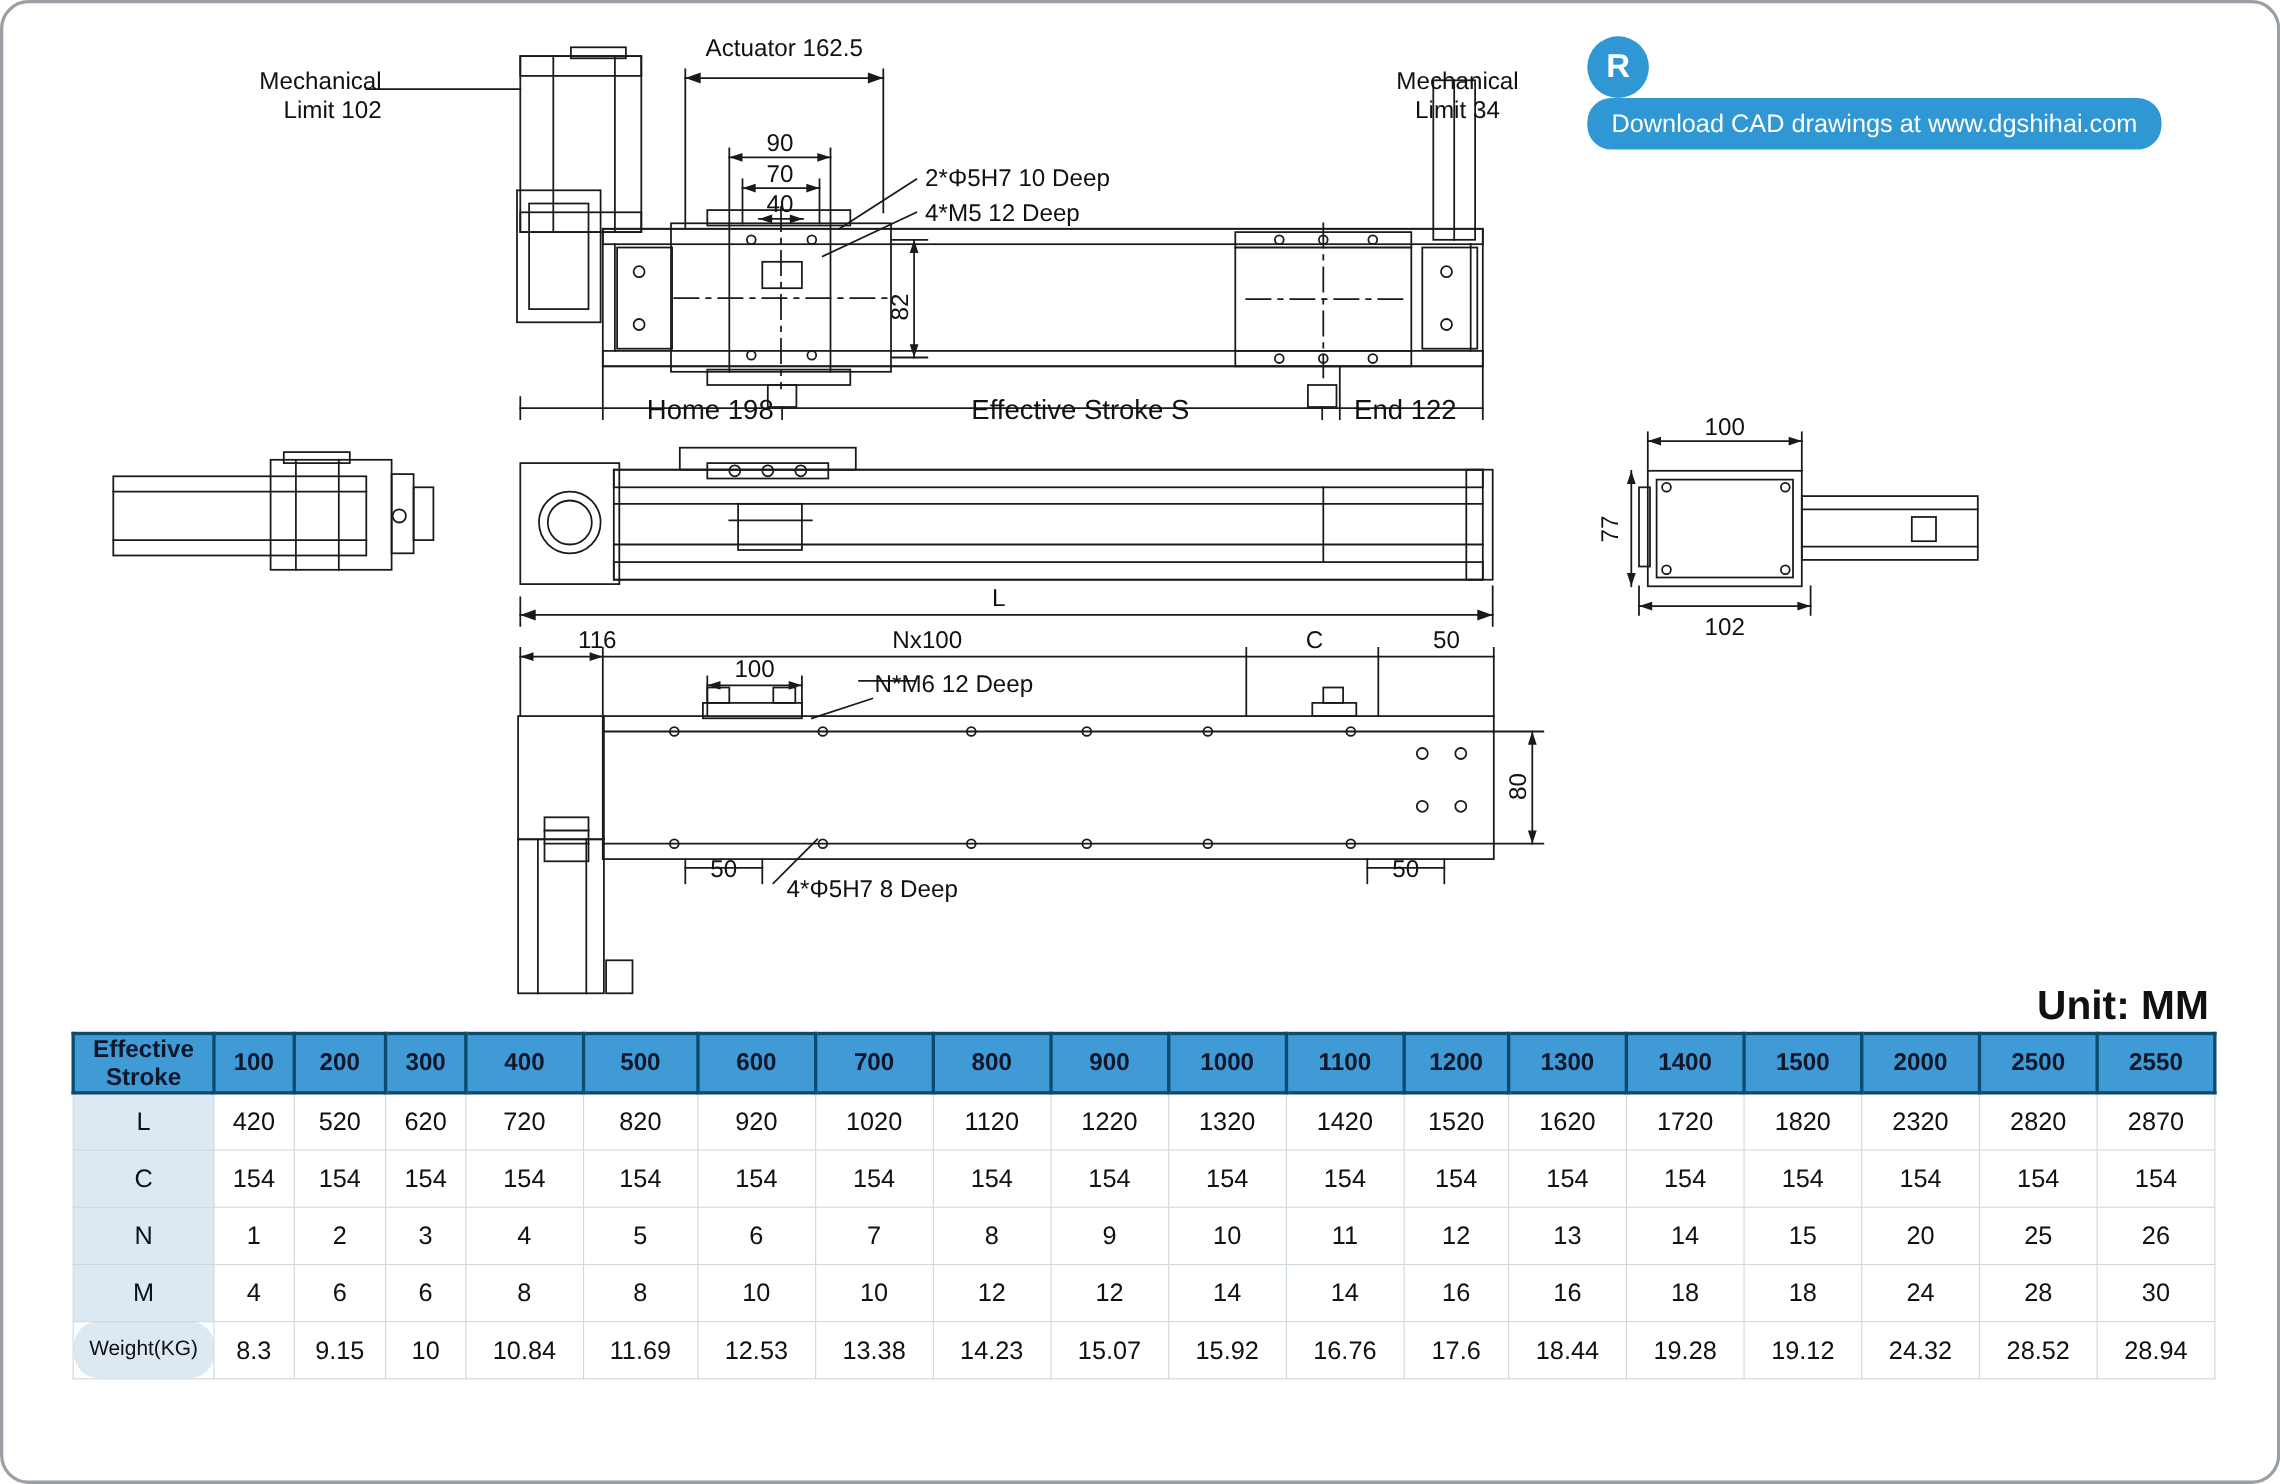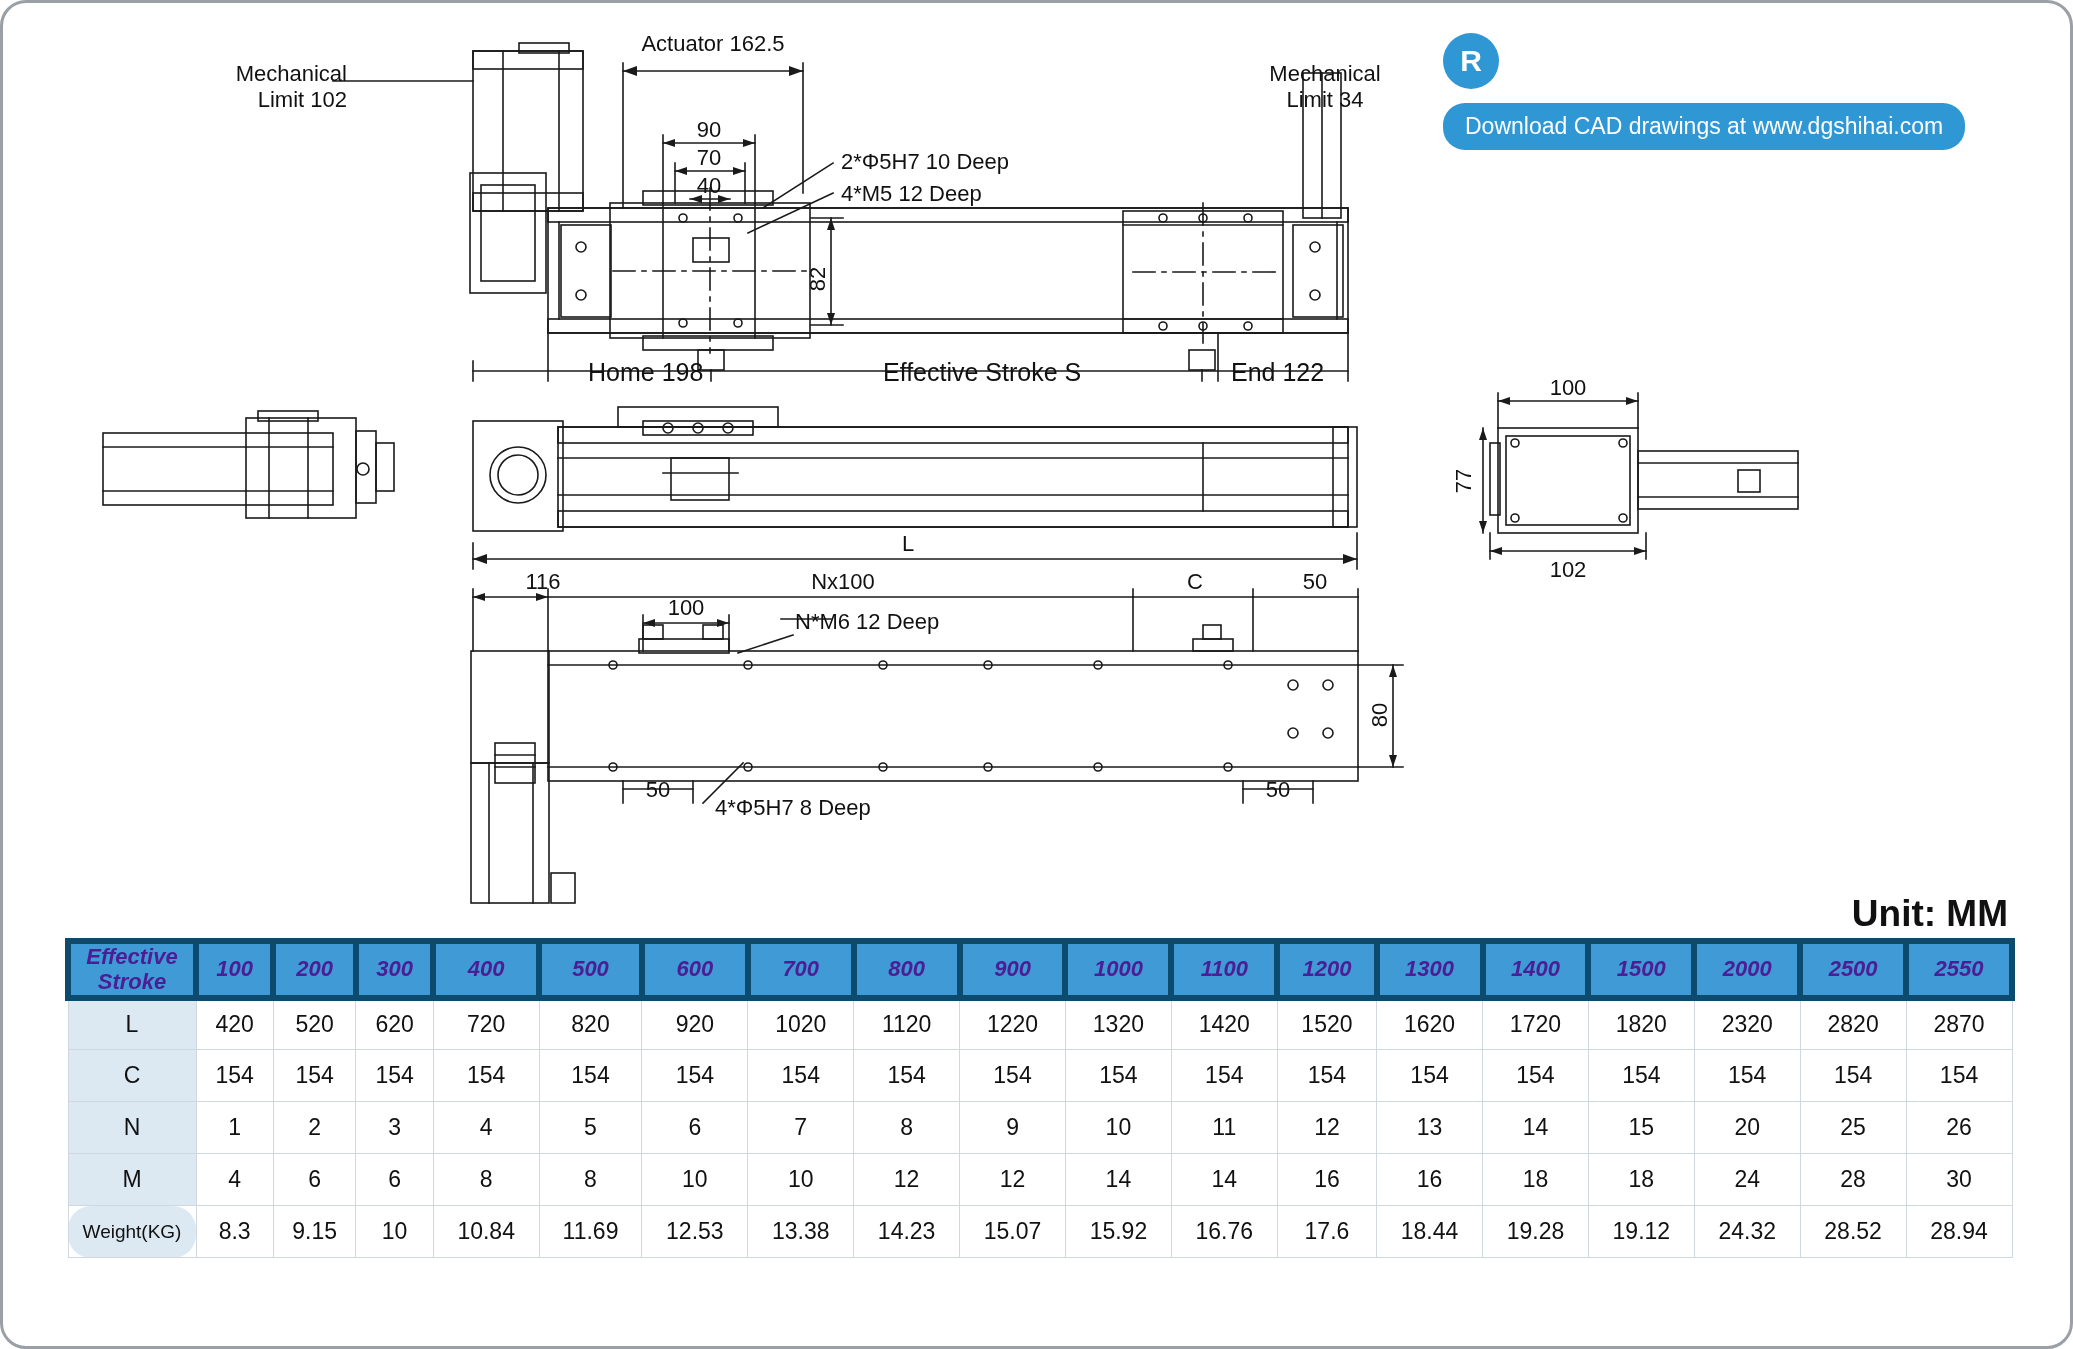--- a/index.html
+++ b/index.html
@@ -24,21 +24,20 @@
   .hdr { position:absolute; top:30px; left:1440px; width:600px; }
   .hdr-row { display:flex; align-items:center; gap:18px; }
   .r-circle {
     width:56px; height:56px; border-radius:50%;
     background:#2f97d4; color:#fff;
     font-size:30px; font-weight:bold;
     display:flex; align-items:center; justify-content:center;
   }
   .hdr-title { font-size:34px; font-weight:bold; color:#111; letter-spacing:.3px; }
   .cad-btn {
-    margin-top:14px;
     background:#2f97d4; color:#fff;
     border-radius:22px;
     padding:10px 22px;
     font-size:23px;
     display:inline-block;
     white-space:nowrap;
   }
 
   .unit {
     position:absolute; right:62px; top:890px;
@@ -56,23 +55,22 @@
     font-size:22px;
   }
   table.spec th, table.spec td {
     border:1px solid #ffffff;
     text-align:center;
     padding:0;
     height:52px;
     box-sizing:border-box;
   }
   table.spec thead th {
-    background:#3f9ad6; color:#4c1d95; font-weight:bold;
-    border:6px solid #0c4a6e;
-    font-style:italic;
+    background:#3f9ad6; color:#0f172a; font-weight:bold;
+    border:3px solid #0c4a6e;
   }
   table.spec thead th.corner {
     width:128px; line-height:1.15; font-size:22px;
   }
   table.spec tbody th {
     background:#dce9f2; color:#111; font-weight:normal;
     border:1px solid #cfd8de;
     font-size:23px;
   }
   table.spec tbody th.small { font-size:19px;border-radius:23px; }

